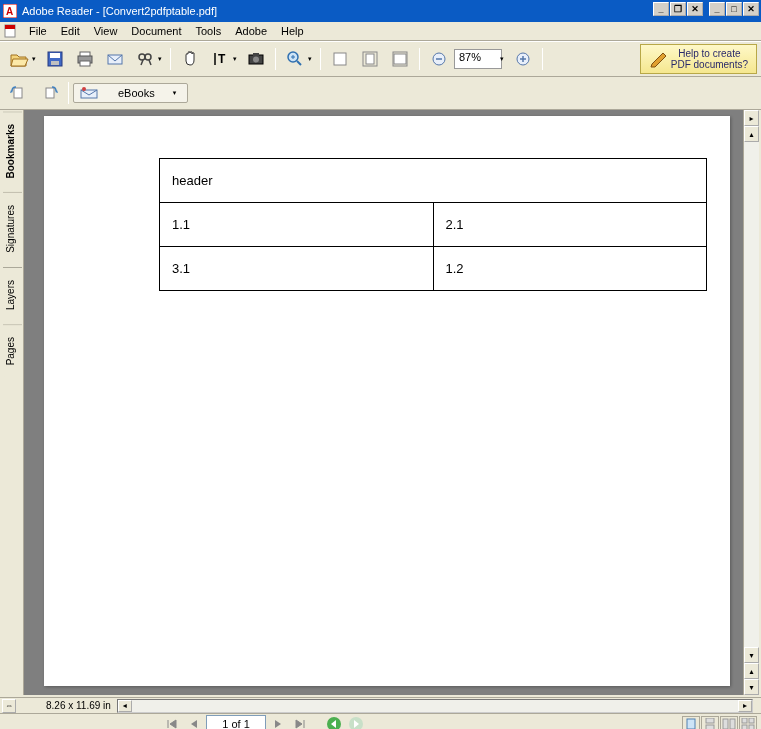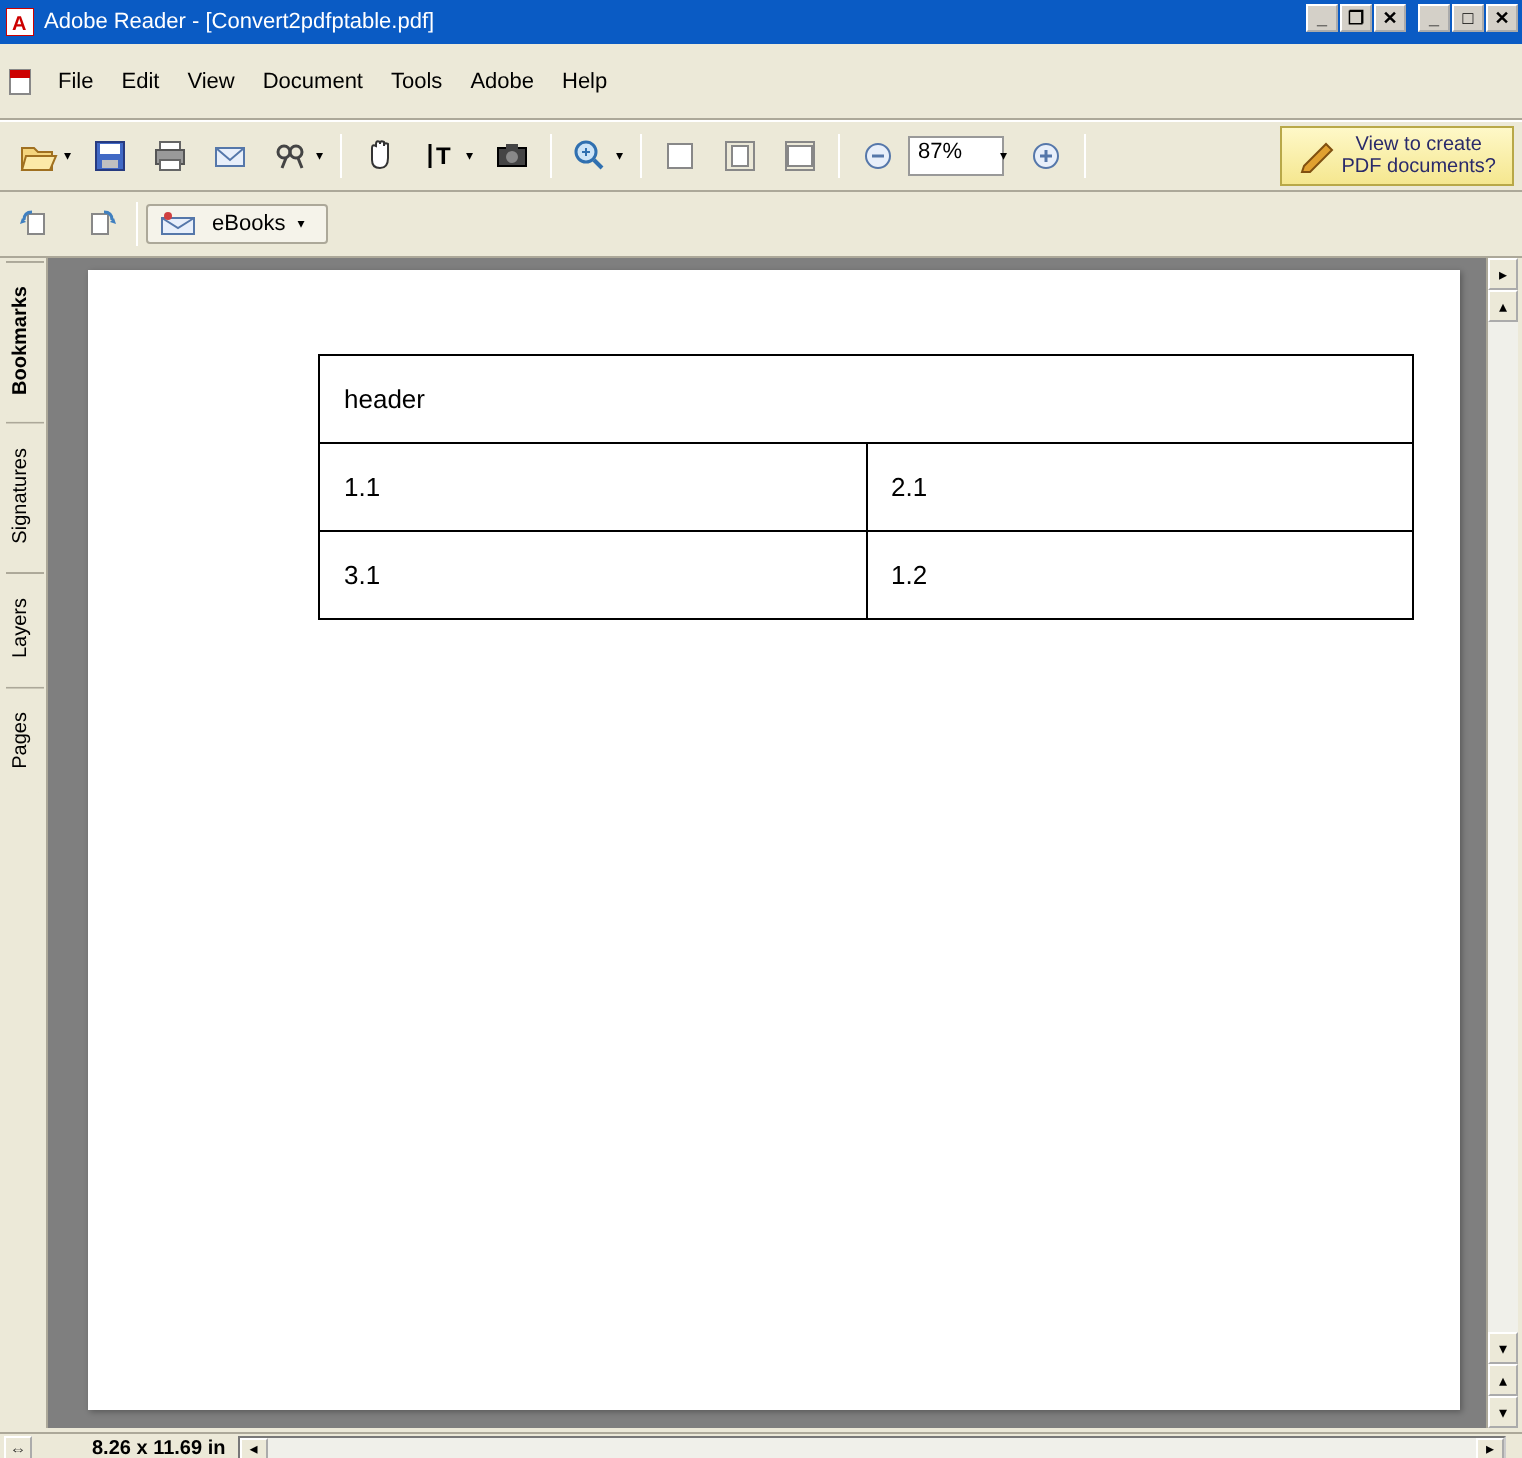--- a/index.html
+++ b/index.html
@@ -3,21 +3,21 @@
 <meta charset="utf-8">
 <style>
 * { box-sizing: border-box; margin: 0; padding: 0; }
 body { font-family: Tahoma, Arial, sans-serif; font-size: 11px; background: #fff; width: 761px; height: 729px; overflow: hidden; }
 .titlebar { height: 22px; background: linear-gradient(to bottom, #0a5bc4, #0a5bc4); color: #fff; display: flex; align-items: center; padding: 0 2px; position: relative; }
 .titlebar .icon { width: 16px; height: 16px; margin-right: 4px; display: inline-flex; align-items: center; justify-content: center; }
 .titlebar .title-text { font-weight: normal; font-size: 11px; }
 .win-controls { position: absolute; right: 2px; top: 2px; display: flex; gap: 1px; }
 .win-btn { width: 16px; height: 14px; background: #d4d0c8; border: 1px outset #fff; display: flex; align-items: center; justify-content: center; font-family: Arial; font-size: 9px; font-weight: bold; color: #000; }
 .win-controls.inner { right: 58px; }
-.menubar { height: 38px; background: #ece9d8; display: flex; align-items: center; padding: 0 2px; border-bottom: 1px solid #aca899; }
+.menubar { height: 19px; background: #ece9d8; display: flex; align-items: center; padding: 0 2px; border-bottom: 1px solid #aca899; }
 .menubar .app-icon { width: 18px; height: 16px; margin-right: 2px; display:inline-flex; align-items:center; justify-content:center;}
 .menubar .menu-item { padding: 2px 7px; cursor: default; }
 .toolbar { background: #ece9d8; display: flex; align-items: center; padding: 2px 4px; border-top: 1px solid #fff; border-bottom: 1px solid #aca899; min-height: 30px; flex-wrap: wrap; }
 .tool-btn { width: 28px; height: 26px; display: inline-flex; align-items: center; justify-content: center; margin: 1px; border-radius: 2px; }
 .sep { width: 1px; height: 22px; background: #aca899; margin: 0 4px; border-right: 1px solid #fff; }
 .dropdown-arrow { width: 8px; font-size: 7px; color: #000; margin-left: -2px; }
 .zoom-box { width: 48px; height: 20px; border: 1px solid #999; background: #fff; padding: 1px 4px; display: inline-flex; align-items:flex-start; }
 .yellow-box { background: linear-gradient(to bottom,#fef8c8,#f5e78f); border: 1px solid #b8a848; padding: 3px 8px; display: flex; align-items: center; margin-left: auto; }
 .yellow-box .text { font-size: 10px; line-height: 11px; text-align: center; color: #2a2a6a; }
 .toolbar2 { background: #ece9d8; display: flex; align-items: center; padding: 2px 4px; border-bottom: 1px solid #aca899; min-height: 28px; }
@@ -28,21 +28,21 @@
 .side-tab.active { font-weight: bold; background: #ece9d8; }
 .doc-viewport { flex: 1; background: #7f7f7f; position: relative; overflow: hidden; }
 .page { position: absolute; left: 20px; top: 6px; width: 686px; height: 570px; background: #fff; box-shadow: 1px 1px 3px rgba(0,0,0,0.3); }
 .pdf-table { position: absolute; left: 115px; top: 42px; border-collapse: collapse; width: 548px; }
 .pdf-table td { border: 1px solid #000; padding: 14px 12px; font-family: Arial, sans-serif; font-size: 13px; color: #000; }
 .pdf-table .hdr { font-size: 13px; }
 .right-scroll { width: 16px; background: #ece9d8; border-left: 1px solid #aca899; display: flex; flex-direction: column; }
 .scroll-btn { height: 16px; background: #ece9d8; border: 1px outset #fff; display:flex; align-items:center; justify-content:center; font-size:8px; }
 .scroll-track { flex: 1; background: #f0f0ea; }
 .bottom-info { height: 16px; background: #ece9d8; display: flex; align-items: center; border-top: 1px solid #aca899; font-size: 10px; padding: 0 2px; }
-.bottom-info .dim-box { margin-left: 30px; font-weight: bold; }
+.bottom-info .dim-box { margin-left: 30px; }
 .bottom-hscroll { flex: 1; margin: 0 6px; height: 14px; background: #f0f0ea; border: 1px inset #ccc; display:flex; }
 .bottom-hscroll .sbtn { width: 14px; background: #ece9d8; border: 1px outset #fff; font-size:8px; display:flex; align-items:center; justify-content:center;}
 .statusbar { height: 21px; background: #ece9d8; border-top: 1px solid #aca899; display: flex; align-items: center; padding: 0 4px; }
 .page-nav { display: flex; align-items: center; margin: 0 auto; gap: 2px; }
 .nav-btn { width: 20px; height: 18px; display:inline-flex; align-items:center; justify-content:center; }
 .page-input { width: 60px; height: 18px; border: 1px solid #7f9db9; background: #fff; text-align: center; font-size: 11px; padding: 1px; }
 .status-right { display: flex; gap: 1px; margin-left: auto; }
 .view-btn { width: 18px; height: 16px; border: 1px solid #aca899; background: #ece9d8; display:inline-flex; align-items:center; justify-content:center; }
 svg { display: block; }
 </style>
@@ -187,21 +187,21 @@
         <line x1="5" y1="8" x2="11" y2="8" stroke="#5577aa" stroke-width="1.5"></line>
         <line x1="8" y1="5" x2="8" y2="11" stroke="#5577aa" stroke-width="1.5"></line>
       </svg>
     </div>
   <div class="sep"></div>
   <div class="yellow-box">
     <svg width="22" height="18" viewBox="0 0 22 18">
         <path d="M3 14 L14 3 L17 6 L6 17 L2 17 Z" fill="#e0a030" stroke="#805010"></path>
       </svg>
     <div class="text">
-      <div>View to create</div>
+      <div>Help to create</div>
       <div>PDF documents?</div>
     </div>
   </div>
 </div>
 
 <div class="toolbar2">
   <div class="tool-btn">
       <svg width="18" height="16" viewBox="0 0 18 16">
         <rect x="4" y="3" width="8" height="10" fill="#fff" stroke="#888"></rect>
         <path d="M2 6 Q2 2 6 2" fill="none" stroke="#4080c0" stroke-width="1.5"></path>
@@ -215,21 +215,21 @@
         <path d="M17 5 L15 7 L18 8 Z" fill="#4080c0"></path>
       </svg>
     </div>
   <div class="sep"></div>
   <div class="ebooks-btn">
     <svg width="18" height="14" viewBox="0 0 18 14">
         <rect x="1" y="4" width="16" height="8" fill="#e8effa" stroke="#5577aa"></rect>
         <path d="M1 4 L9 9 L17 4" fill="none" stroke="#5577aa"></path>
         <circle cx="4" cy="3" r="2" fill="#d04040"></circle>
       </svg>
-    <span style="margin:0 8px">eBooks</span>
+    <span style="margin:0 20px">eBooks</span>
     <span class="dropdown-arrow">▾</span>
   </div>
 </div>
 
 <div class="main-area">
   <div class="sidebar">
     <div class="side-tab active">Bookmarks</div>
     <div class="side-tab">Signatures</div>
     <div class="side-tab">Layers</div>
     <div class="side-tab">Pages</div>

